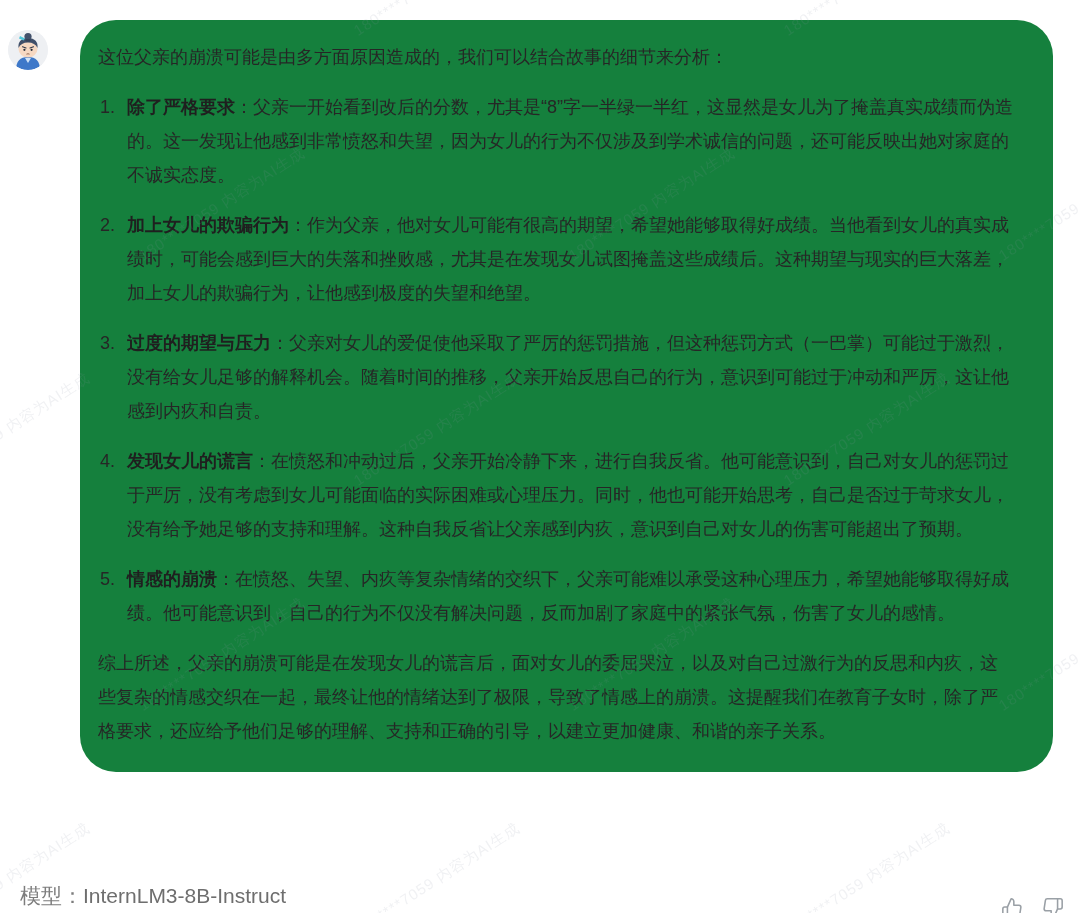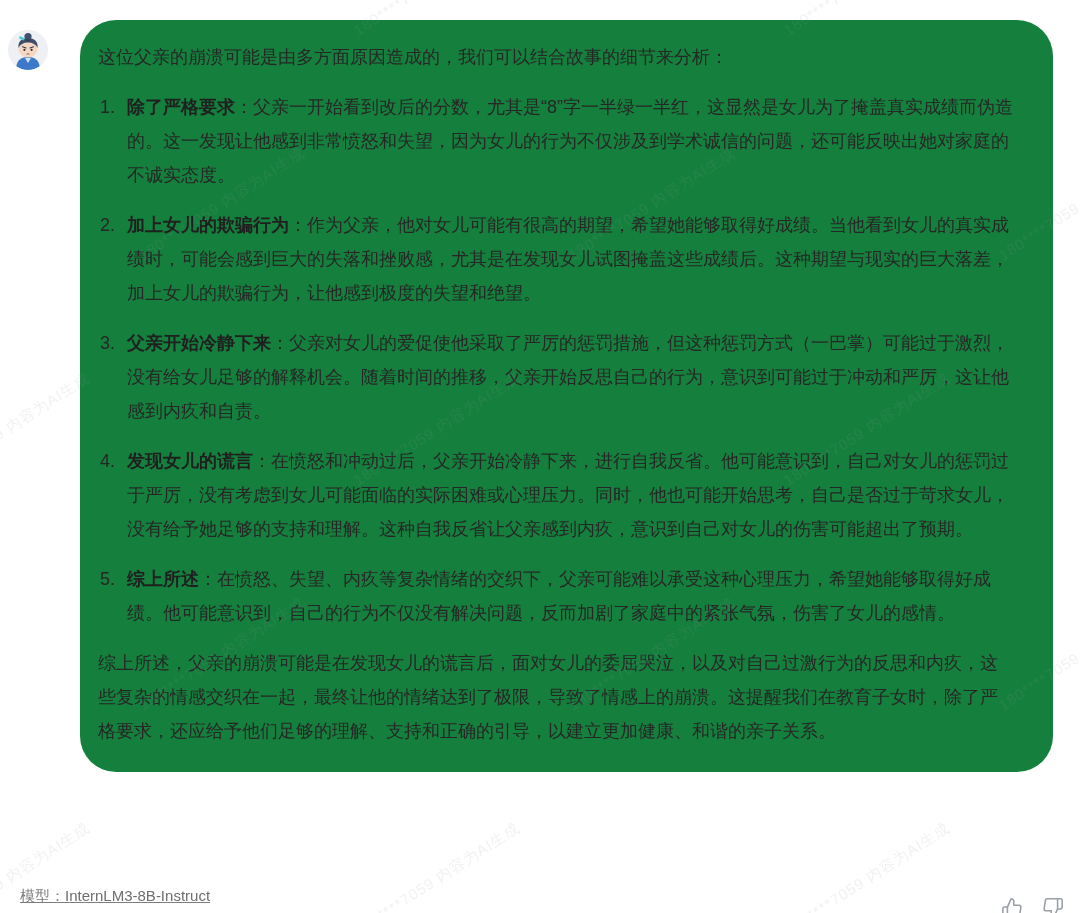--- a/index.html
+++ b/index.html
@@ -34,21 +34,21 @@
   .bubble p{margin:0;}
   .bubble .intro{margin:0 0 16px 0;}
   .bubble ol{margin:0;padding:0 0 0 29px;list-style:none;}
   .bubble li{position:relative;margin:0 0 16px 0;}
   .li-num{position:absolute;left:-27px;top:0;}
   .item-title{font-weight:700;color:#1f1f1f;}
   .closing{margin:0;}
   
   .footer-model{
     position:absolute;left:20px;top:886px;z-index:2;
-    font-size:15px;color:#7d7d7d;line-height:20px;text-decoration:underline;
+    font-size:21px;color:#7d7d7d;line-height:20px;
   }
   .footer-model .model-name{color:#6e6e6e;}
   .actions{
     position:absolute;left:1001px;top:897px;z-index:2;display:flex;gap:19px;
   }
   .action-btn{
     width:22px;height:22px;border:none;background:transparent;padding:0;cursor:pointer;
     color:#9aa0a6;
   }
   .action-btn svg{width:22px;height:22px;display:block;}
@@ -111,27 +111,27 @@
 <div class="bubble">
   <p class="intro">这位父亲的崩溃可能是由多方面原因造成的，我们可以结合故事的细节来分析：</p>
   <ol>
     <li>
       <span class="li-num">1.</span><span class="item-title">除了严格要求</span><span>：父亲一开始看到改后的分数，尤其是“8”字一半绿一半红，这显然是女儿为了掩盖真实成绩而伪造的。这一发现让他感到非常愤怒和失望，因为女儿的行为不仅涉及到学术诚信的问题，还可能反映出她对家庭的不诚实态度。</span>
     </li>
     <li>
       <span class="li-num">2.</span><span class="item-title">加上女儿的欺骗行为</span><span>：作为父亲，他对女儿可能有很高的期望，希望她能够取得好成绩。当他看到女儿的真实成绩时，可能会感到巨大的失落和挫败感，尤其是在发现女儿试图掩盖这些成绩后。这种期望与现实的巨大落差，加上女儿的欺骗行为，让他感到极度的失望和绝望。</span>
     </li>
     <li>
-      <span class="li-num">3.</span><span class="item-title">父亲开始冷静下来</span><span>：父亲对女儿的爱促使他采取了严厉的惩罚措施，但这种惩罚方式（一巴掌）可能过于激烈，没有给女儿足够的解释机会。随着时间的推移，父亲开始反思自己的行为，意识到可能过于冲动和严厉，这让他感到内疚和自责。</span>
+      <span class="li-num">3.</span><span class="item-title">过度的期望与压力</span><span>：父亲对女儿的爱促使他采取了严厉的惩罚措施，但这种惩罚方式（一巴掌）可能过于激烈，没有给女儿足够的解释机会。随着时间的推移，父亲开始反思自己的行为，意识到可能过于冲动和严厉，这让他感到内疚和自责。</span>
     </li>
     <li>
       <span class="li-num">4.</span><span class="item-title">发现女儿的谎言</span><span>：在愤怒和冲动过后，父亲开始冷静下来，进行自我反省。他可能意识到，自己对女儿的惩罚过于严厉，没有考虑到女儿可能面临的实际困难或心理压力。同时，他也可能开始思考，自己是否过于苛求女儿，没有给予她足够的支持和理解。这种自我反省让父亲感到内疚，意识到自己对女儿的伤害可能超出了预期。</span>
     </li>
     <li>
-      <span class="li-num">5.</span><span class="item-title">综上所述</span><span>：在愤怒、失望、内疚等复杂情绪的交织下，父亲可能难以承受这种心理压力，希望她能够取得好成绩。他可能意识到，自己的行为不仅没有解决问题，反而加剧了家庭中的紧张气氛，伤害了女儿的感情。</span>
+      <span class="li-num">5.</span><span class="item-title">情感的崩溃</span><span>：在愤怒、失望、内疚等复杂情绪的交织下，父亲可能难以承受这种心理压力，希望她能够取得好成绩。他可能意识到，自己的行为不仅没有解决问题，反而加剧了家庭中的紧张气氛，伤害了女儿的感情。</span>
     </li>
   </ol>
   <p class="closing">综上所述，父亲的崩溃可能是在发现女儿的谎言后，面对女儿的委屈哭泣，以及对自己过激行为的反思和内疚，这些复杂的情感交织在一起，最终让他的情绪达到了极限，导致了情感上的崩溃。这提醒我们在教育子女时，除了严格要求，还应给予他们足够的理解、支持和正确的引导，以建立更加健康、和谐的亲子关系。</p>
 </div>
 
 <div class="footer-model">
   <span>模型：</span><span class="model-name">InternLM3-8B-Instruct</span>
 </div>
 
 <div class="actions">

